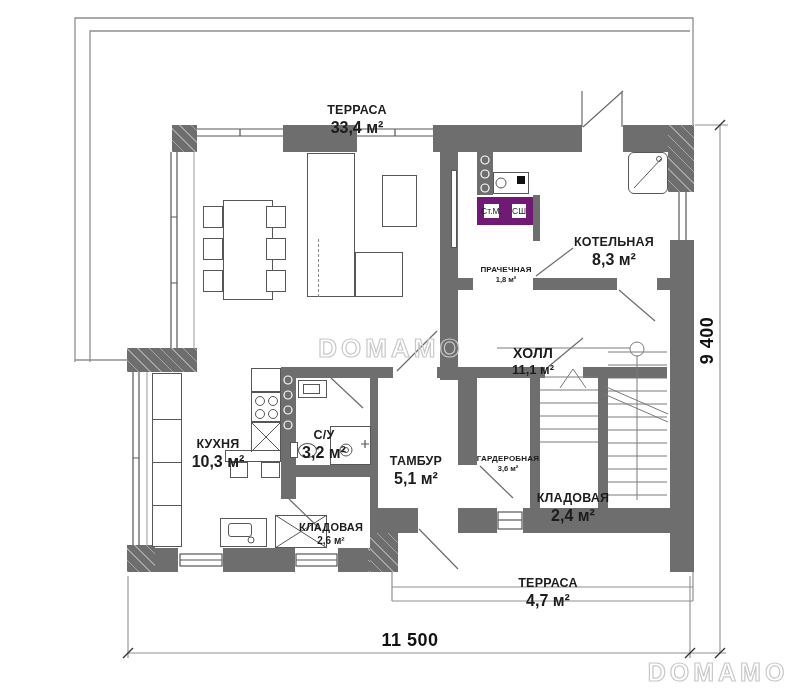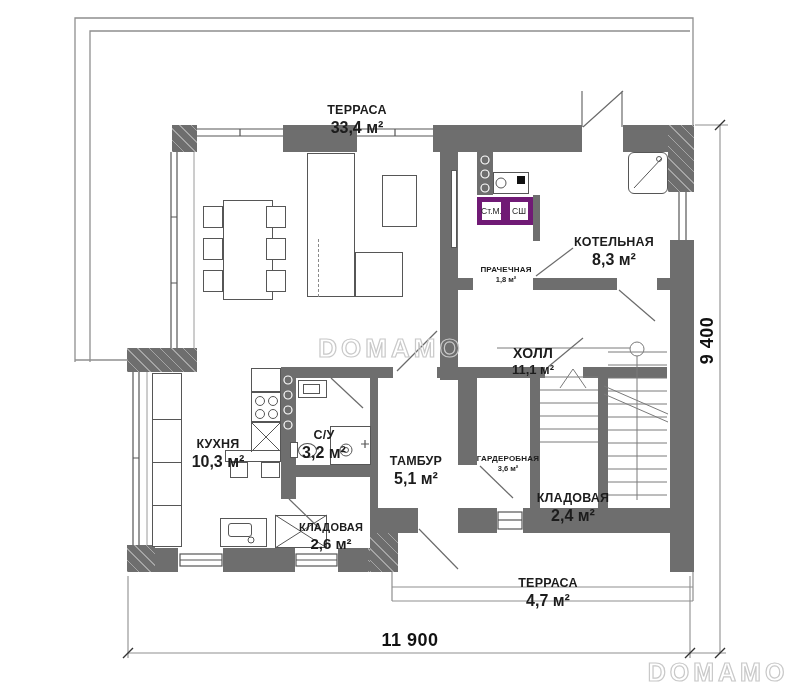--- a/index.html
+++ b/index.html
@@ -8,23 +8,23 @@
   .wall{position:absolute;background:#6e6e6e;}
   .hatch{position:absolute;background:#6e6e6e;
          background-image:repeating-linear-gradient(45deg,rgba(255,255,255,.38) 0 1px,transparent 1px 8px);}
   svg.lines{position:absolute;left:0;top:0;pointer-events:none;}
   .furn{position:absolute;background:#fff;border:1px solid #565656;box-sizing:border-box;}
   .darkfurn{position:absolute;background:#6e6e6e;box-sizing:border-box;}
   .room-label{position:absolute;text-align:center;color:#1c1c1c;font-weight:bold;line-height:1.3;margin-top:36px;}
   .rname{font-size:12.5px;letter-spacing:.2px;white-space:nowrap;}
   .rarea{font-size:16px;}
   .lg .rname{font-size:14px;} .lg .rarea{font-size:13px;}
-  .md .rname{font-size:11px;} .md .rarea{font-size:15px;}
+  .md .rname{font-size:11px;} .md .rarea{font-size:10px;}
   .sm .rname{font-size:8px;}  .sm .rarea{font-size:7.5px;}
-  .appl-box{position:absolute;background:#fff;border:5px solid #701a75;box-sizing:border-box;
+  .appl-box{position:absolute;background:#fff;border:7px solid #701a75;box-sizing:border-box;
             display:flex;align-items:center;justify-content:center;font-size:8.5px;color:#1c1c1c;}
   .dim{position:absolute;font-weight:bold;font-size:18px;color:#111;text-align:center;letter-spacing:.5px;}
   .wm{position:absolute;font-weight:bold;font-size:26px;letter-spacing:4px;text-align:center;
       color:transparent;-webkit-text-stroke:1.2px #c9c9c9;}
   .dash{position:absolute;border-left:1px dashed #8a8a8a;}
   .divline{position:absolute;background:#565656;height:1px;}
 </style>
 </head>
 <body>
 
@@ -242,19 +242,19 @@
   </div>
   <div class="room-label md" style="left:271px;top:484px;width:120px">
     <div class="rname">КЛАДОВАЯ</div>
     <div class="rarea">2,6 м²</div>
   </div>
   <div class="room-label" style="left:488px;top:539px;width:120px">
     <div class="rname">ТЕРРАСА</div>
     <div class="rarea">4,7 м²</div>
   </div>
 
-  <div class="dim" style="left:330px;top:630px;width:160px">11 900</div>
+  <div class="dim" style="left:330px;top:630px;width:160px">11 500</div>
   <div class="dim" style="left:647px;top:330px;width:120px;transform:rotate(-90deg)">9 400</div>
 
   <div class="wm" style="left:316px;top:333px;width:150px">DOMAMO</div>
   <div class="wm" style="left:643px;top:658px;width:150px;font-size:25px">DOMAMO</div>
 
 </div>
 
 </body></html>

